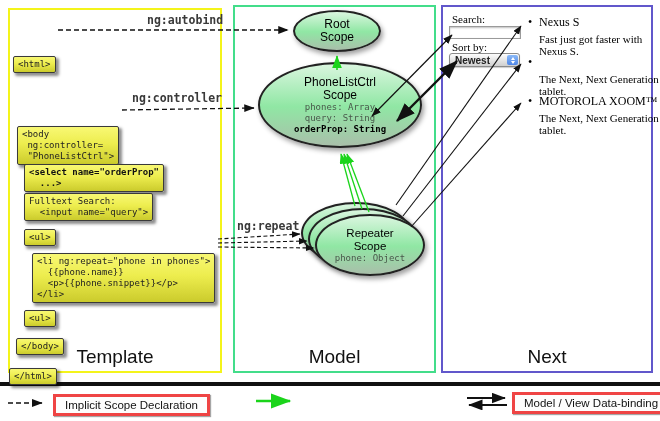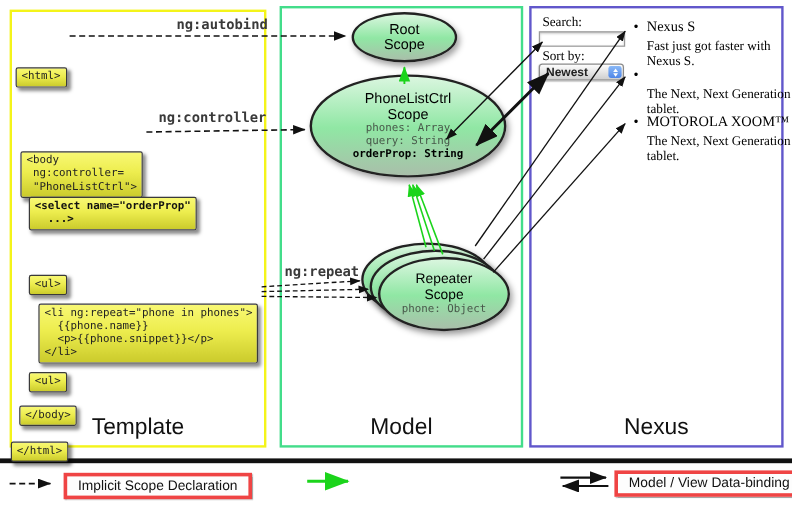--- a/index.html
+++ b/index.html
@@ -58,29 +58,31 @@
 
 <div id="canvas">
 
   <div class="col" id="col-template">
     <div class="col-label">Template</div>
   </div>
   <div class="col" id="col-model">
     <div class="col-label">Model</div>
   </div>
   <div class="col" id="col-view">
-    <div class="col-label">Nexus</div>
+    <div class="col-label">Next</div>
   </div>
 
   <div class="codebox" style="left:13px;top:20px;">&lt;html&gt;</div>
   <div class="codebox" style="left:17px;top:90px;">&lt;body
  ng:controller=
  "PhoneListCtrl"&gt;</div>
   <div class="codebox bold" style="left:24px;top:128px;">&lt;select name="orderProp"
   ...&gt;</div>
+  <div class="codebox" style="left:24px;top:157px;">Fulltext Search:
+  &lt;input name="query"&gt;</div>
   <div class="codebox" style="left:24px;top:193px;">&lt;ul&gt;</div>
   <div class="codebox" style="left:32px;top:217px;">&lt;li ng:repeat="phone in phones"&gt;
   {{phone.name}}
   &lt;p&gt;{{phone.snippet}}&lt;/p&gt;
 &lt;/li&gt;</div>
   <div class="codebox" style="left:24px;top:274px;">&lt;ul&gt;</div>
   <div class="codebox" style="left:16px;top:302px;">&lt;/body&gt;</div>
   <div class="codebox" style="left:9px;top:332px;">&lt;/html&gt;</div>
 
   <div class="ellipse" style="left:293px;top:10px;width:88px;height:42px;">

